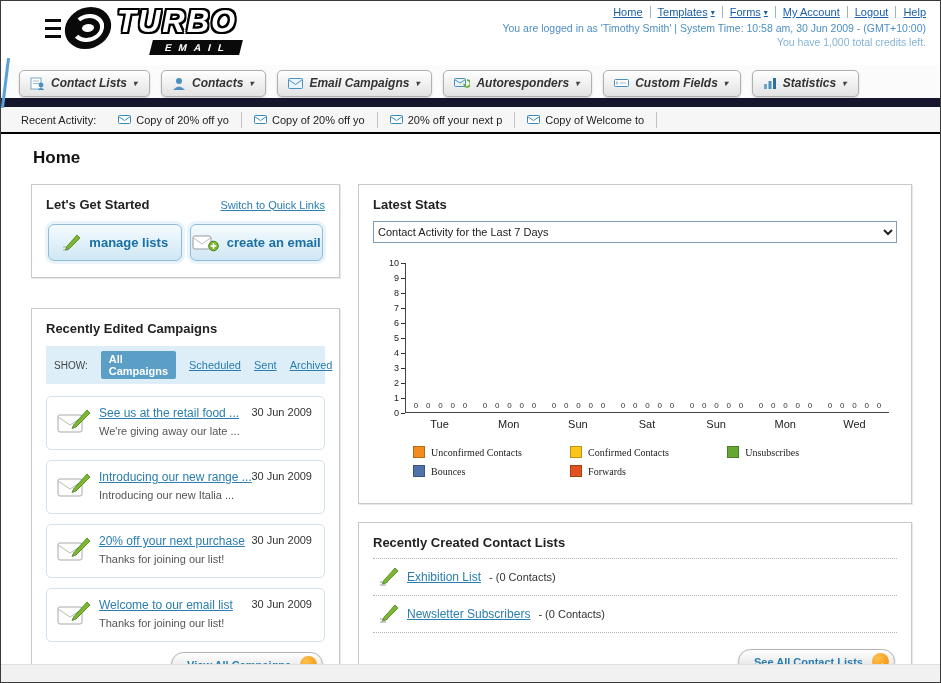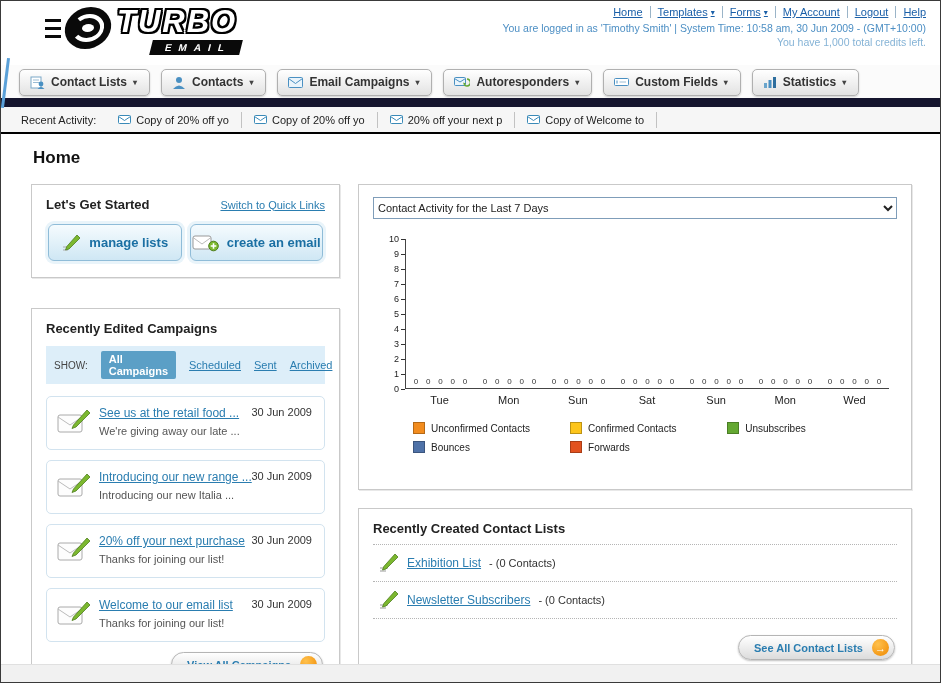--- a/index.html
+++ b/index.html
@@ -26,21 +26,21 @@
   .top-links { display:flex; justify-content:flex-end; align-items:center; }
   .top-link { color:#1a5fa8; text-decoration:underline; padding:0 7px; border-right:1px solid #9ab4c8; cursor:pointer; display:inline-flex; align-items:center; gap:3px; }
   .top-link:last-child { border-right:none; padding-right:0; }
   .caret { font-size:8px; color:#1a5fa8; text-decoration:none; }
   .login-line { color:#4d8fc4; font-size:10.5px; margin-top:4px; }
   .credits-line { color:#85b3d6; font-size:10.5px; margin-top:2px; }
   .edge-dot { position:absolute; top:6px; right:2px; width:8px; height:8px; border-radius:50%; background:#2e86c8; }
   .edge-line { position:absolute; left:3px; top:57px; width:3px; height:50px; background:#5aa0d8; transform:rotate(7deg); z-index:5; }
 
   
-  .nav-row { padding:4px 12px 0 18px; height:33px; background:#fbfbfb; display:flex; align-items:flex-start; }
+  .nav-row { padding:4px 12px 0 18px; height:33px; background:#fbfbfb; display:flex; align-items:center;font-style:italic; }
   .nav-tab { display:inline-flex; align-items:center; gap:6px; padding:5px 12px 6px 10px; margin-right:11px;
     border:1px solid #b0b0b0; border-radius:5px; background:linear-gradient(#ffffff,#e2e2e2);
     font-size:12px; font-weight:bold; color:#333; cursor:pointer; box-shadow:0 1px 2px rgba(0,0,0,.18); }
   .nav-tab .caret { color:#444; }
   .dark-bar { height:9px; background:#15152e; }
 
   
   .activity-bar { height:27px; background:#f6f6f6; border-bottom:2px solid #000000; display:flex; align-items:center; padding-left:20px; font-size:11px; color:#333; }
   .activity-label { margin-right:10px; color:#222; }
   .activity-item { display:flex; align-items:center; gap:5px; padding:0 12px; border-right:1px solid #c2c2c2; color:#222; cursor:pointer; height:16px; }
@@ -89,21 +89,21 @@
   .chart-wrap { padding:20px 8px 4px 6px; }
   .chart-grid { display:flex; }
   .y-axis { width:26px; position:relative; height:150px; flex:none; }
   .y-label { position:absolute; right:0; display:flex; align-items:center; gap:2px; font-size:9px; color:#222; }
   .y-label::after { content:""; width:4px; height:1px; background:#333; }
   .plot { flex:1; height:150px; border-left:1px solid #444; border-bottom:1px solid #444; display:flex; }
   .chart-group { flex:1; display:flex; align-items:flex-end; }
   .zeros { width:100%; display:flex; justify-content:space-evenly; font-size:8px; color:#333; padding-bottom:2px; }
   .x-labels { display:flex; margin-left:26px; }
   .x-label { flex:1; text-align:center; font-size:11px; color:#222; padding-top:5px; }
-  .legend { margin:16px 0 20px 34px; display:flex; flex-wrap:wrap; row-gap:7px; }
+  .legend { margin:16px 0 10px 34px; display:flex; flex-wrap:wrap; row-gap:7px;font-family:Liberation Serif, serif; }
   .legend-item { width:33%; display:flex; align-items:center; gap:6px; font-size:10px; color:#222; }
   .swatch { width:12px; height:12px; flex:none; border:1px solid rgba(0,0,0,.25); }
 
   
   .lists-title { margin-bottom:8px; }
   .list-rows { border-bottom:1px dotted #b5b5b5; }
   .list-row { border-top:1px dotted #b5b5b5; padding:8px 4px; display:flex; align-items:center; gap:8px; font-size:12px; }
   .list-link { color:#2a7db0; text-decoration:underline; cursor:pointer; }
   .list-detail { color:#333; font-size:11px; }
   .lists-btn-row { display:flex; justify-content:flex-end; margin:16px 2px 4px 0; }
@@ -332,20 +332,21 @@
             <span class="pill-button">
               <span>View All Campaigns</span>
               <span class="arrow-circle">→</span>
             </span>
           </div>
         </div>
       </div>
 
       <div class="right-col">
         <div class="panel stats-panel">
+          <div class="panel-title stats-title">Latest Stats</div>
           <select class="stats-select">
             <option>Contact Activity for the Last 7 Days</option>
           </select>
           <div class="chart-wrap">
             <div class="chart-grid">
               <div class="y-axis" id="y-axis">
                   <div class="y-label" style="top: -5px;">10</div>
                   <div class="y-label" style="top: 10px;">9</div>
                   <div class="y-label" style="top: 25px;">8</div>
                   <div class="y-label" style="top: 40px;">7</div>

